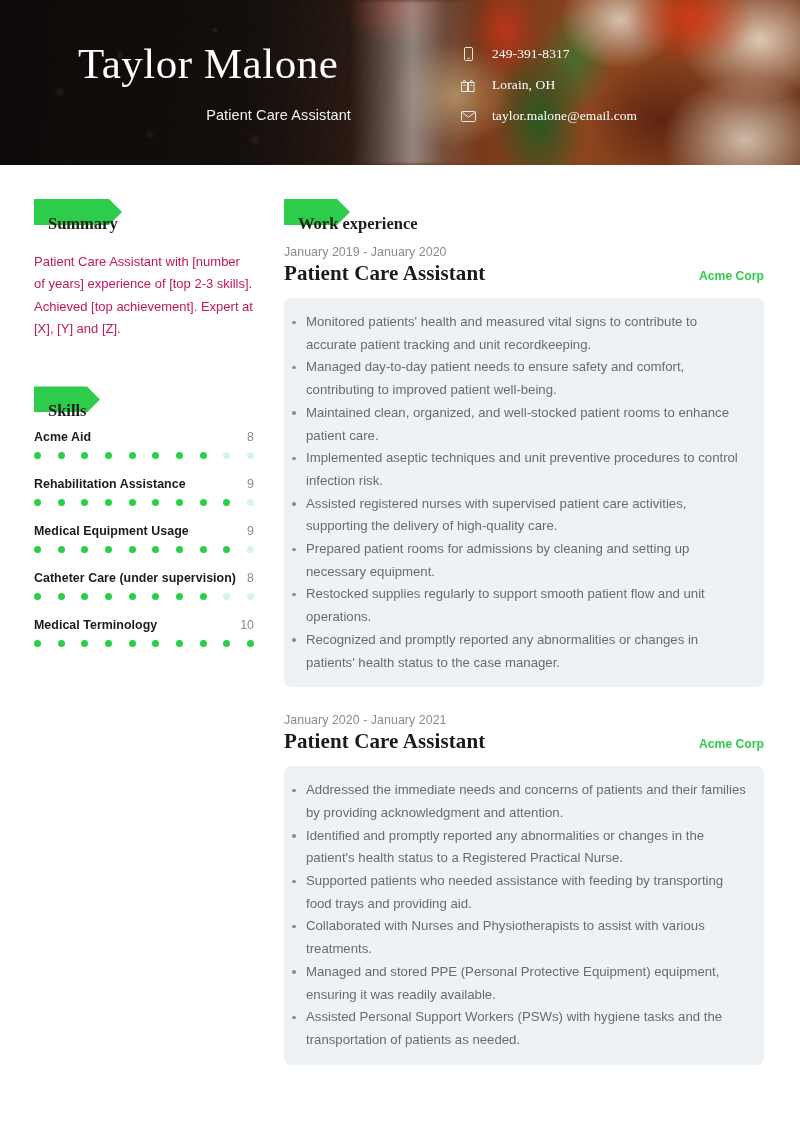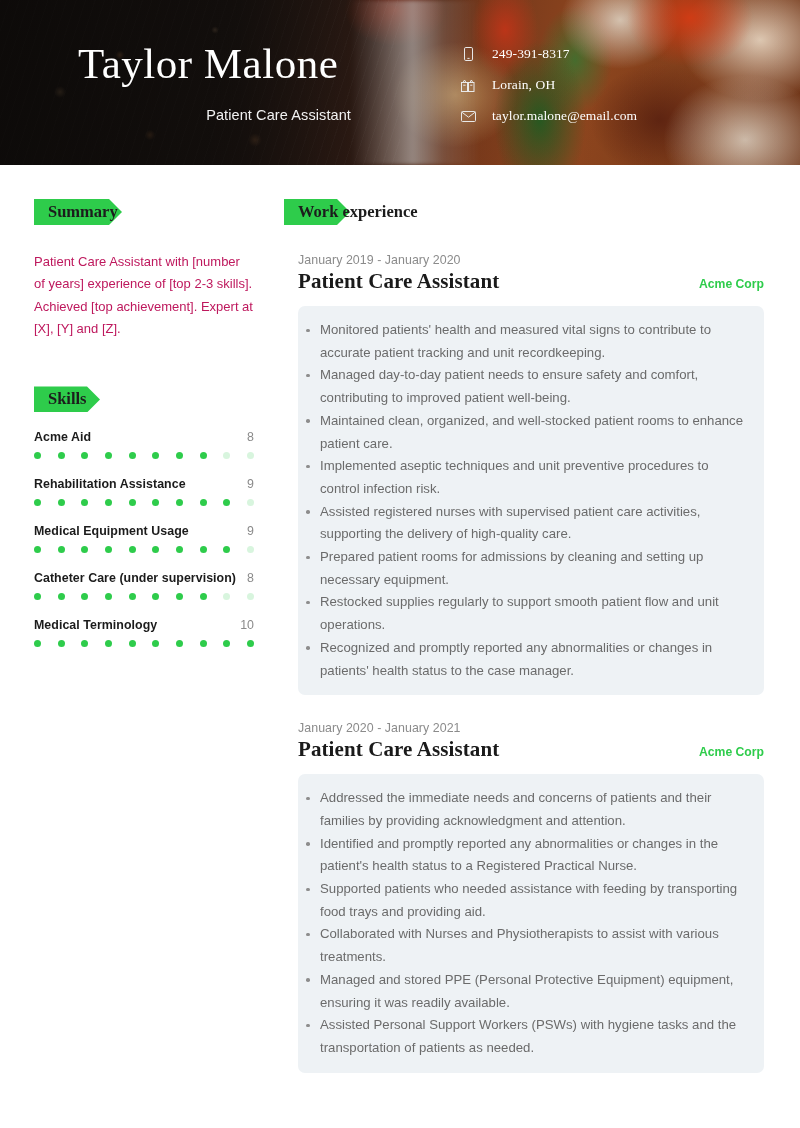--- a/index.html
+++ b/index.html
@@ -156,21 +156,21 @@
   }
   .tag-shape {
     position: absolute;
     left: 0; top: 0;
     height: 26px;
     background: #2ECC4B;
     clip-path: polygon(0 0, calc(100% - 13px) 0, 100% 50%, calc(100% - 13px) 100%, 0 100%);
   }
   .tag-label {
     position: absolute;
-    left: 14px; top: 0;
+    left: 14px; top: 12px;
     height: 16px;
     line-height: 26px;
     font-family: "Liberation Serif", serif;
     font-size: 16.5px;
     font-weight: 700;
     color: #1c1c1c;
     white-space: nowrap;
   }
 
   .summary-text {
@@ -206,21 +206,21 @@
     width: 100%;
   }
   .dot {
     width: 7px; height: 7px;
     border-radius: 50%;
     background: #2ECC4B;
   }
   .dot.off { background: #d8f5de; }
 
   
-  .job { margin-bottom: 26px; margin-left: 14px; }
+  .job { margin-bottom: 26px; }
   .job-dates {
     color: #8b8b8b;
     font-size: 12.4px;
     margin-bottom: 2px;
     letter-spacing: .05px;
   }
   .job-line {
     display: flex;
     align-items: baseline;
     justify-content: space-between;
@@ -257,21 +257,21 @@
     line-height: 1.72;
   }
   .bullets li::before {
     content: "";
     position: absolute;
     left: 8px; top: 9.5px;
     width: 3.5px; height: 3.5px;
     border-radius: 50%;
     background: #8d8d8d;
   }
-  .work-head { margin-bottom: 28px; }
+  .work-head { margin-bottom: 20px; }
 </style>
 </head>
 <body>
 
 <div class="page">
 
   <div class="header">
     <div class="header-photo"></div>
     <div class="header-sweep"></div>
     <div class="header-streaks"></div>

